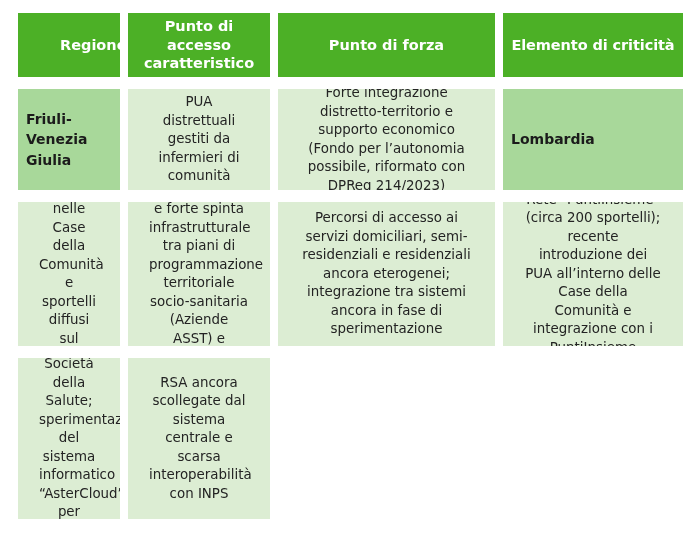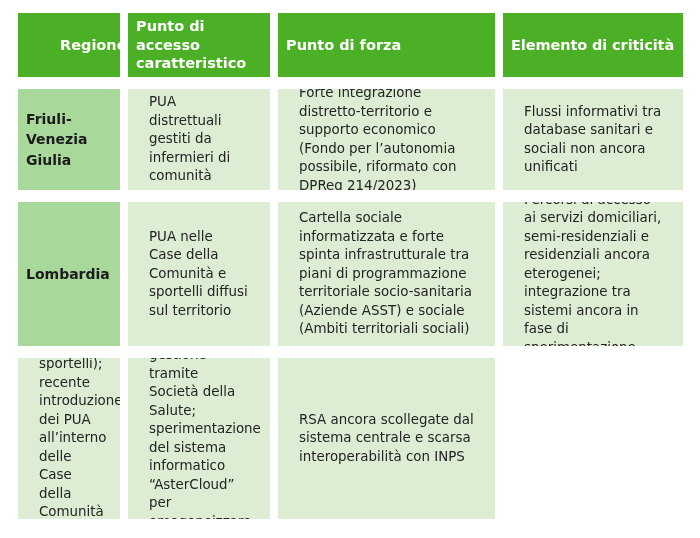--- a/index.html
+++ b/index.html
@@ -35,21 +35,21 @@
     grid-template-rows: 64px 101px 144px 161px;
     column-gap: 8px;
     row-gap: 12px;
   }
 
   .cell {
     box-sizing: border-box;
     display: flex;
     align-items: center;
     justify-content: center;
-    text-align: left;
+    text-align: center;
     overflow: hidden;
   }
 
   
   .cell.header {
     background: #4CB026;
     color: #ffffff;
     font-weight: bold;
     font-size: 14.5px;
     line-height: 1.28;
@@ -109,23 +109,20 @@
 
     <div class="cell region">
       <span class="txt">Friuli-Venezia Giulia</span>
     </div>
     <div class="cell data">
       <span class="txt">PUA distrettuali gestiti da infermieri di comunità</span>
     </div>
     <div class="cell data">
       <span class="txt">Forte integrazione distretto-territorio e supporto economico (Fondo per l’autonomia possibile, riformato con DPReg 214/2023)</span>
     </div>
-    <div class="cell data">
-      <span class="txt">Flussi informativi tra database sanitari e sociali non ancora unificati</span>
-    </div>
 
     <div class="cell region">
       <span class="txt">Lombardia</span>
     </div>
     <div class="cell data">
       <span class="txt">PUA nelle Case della Comunità e sportelli diffusi sul territorio</span>
     </div>
     <div class="cell data">
       <span class="txt">Cartella sociale informatizzata e forte spinta infrastrutturale tra piani di programmazione territoriale socio-sanitaria (Aziende ASST) e sociale (Ambiti territoriali sociali)</span>
     </div>

